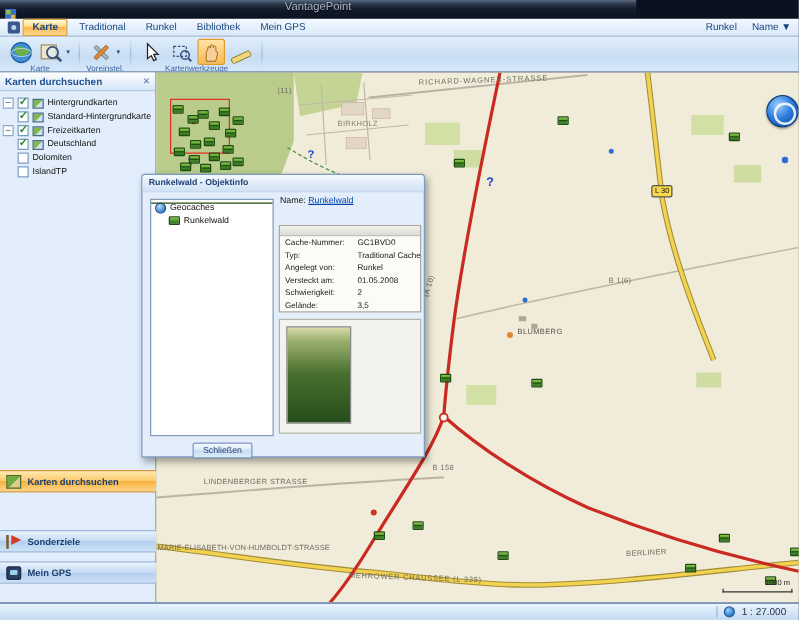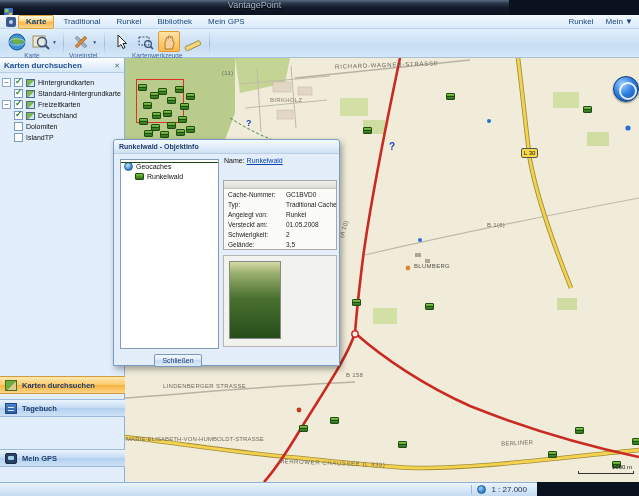--- a/index.html
+++ b/index.html
@@ -105,21 +105,21 @@
   .dtbl-row{display:flex;align-items:center;height:10px;font-size:6.5px;color:#222;padding-left:4px;white-space:nowrap;}
   .dtbl-row .dl{width:58px;flex:0 0 58px;}
   .dlg-photo-box{position:absolute;left:109px;top:115px;width:114px;height:92px;background:#f2f2ee;border:1px solid #b5b5ad;}
   .photo{position:absolute;left:5px;top:5px;width:52px;height:78px;border:1px solid #888;
     background:linear-gradient(#d8daa8 0%,#9cb070 14%,#49702f 48%,#274d1a 100%);}
   .dlg-close{position:absolute;left:40px;top:214px;width:48px;height:13px;font-size:7px;color:#1e3c78;
     font-family:"Liberation Sans",sans-serif;border:1px solid #7a96c2;border-radius:2px;
     background:linear-gradient(#f4f9fd,#dce9f6 45%,#c9dcf0 50%,#dcebf8);}
 
   
-  .statusbar{position:absolute;left:0;top:482px;width:537px;height:14px;
+  .statusbar{position:absolute;left:0;top:482px;width:639px;height:14px;
     background:linear-gradient(#eaf4fd,#c3daf1);border-top:1px solid #8fb0d8;
     display:flex;align-items:center;justify-content:flex-end;padding-right:10px;gap:5px;}
   .sb-sep{width:1px;height:9px;background:#9db9d9;}
   .sb-globe{width:9px;height:9px;border-radius:50%;background:radial-gradient(circle at 35% 30%,#9fd0ff,#3f8fd6 55%,#1d5a9a);border:1px solid #1d5a9a;}
   .sb-scale{font-size:8px;color:#24324a;}
 </style>
 </head>
 <body>
 
 <div class="app">
@@ -142,21 +142,21 @@
           <circle cx="5" cy="5" r="2" fill="#bcd2ea"></circle>
         </svg>
     </span>
     <div class="tab active">Karte</div>
     <div class="tab">Traditional</div>
     <div class="tab">Runkel</div>
     <div class="tab">Bibliothek</div>
     <div class="tab">Mein GPS</div>
     <div class="tabbar-right">
       <span>Runkel</span>
-      <span><span>Mein</span> <span class="caret">▼</span></span>
+      <span><span>Name</span> <span class="caret">▼</span></span>
     </div>
   </div>
 
   <div class="ribbon">
     <div class="rgroup">
       <div class="rtools">
         <div class="rbtn">
           <svg width="20" height="20">
               <circle cx="10" cy="10" r="8" fill="#3f8fd6" stroke="#1d5a9a"></circle>
               <path d="M4,7 Q8,4 12,6 T17,8 Q15,13 10,13 Q5,12 4,7Z" fill="#69b04a"></path>
@@ -255,23 +255,23 @@
         <div class="tree-row lvl1">
           <span class="cb"></span>
           <span>IslandTP</span>
         </div>
       </div>
 
       <div class="navbtn active" style="top:318px;">
         <span class="nav-icon ni-map"></span>
         <span>Karten durchsuchen</span>
       </div>
-      <div class="navbtn" style="top:341px;">
-        <span class="nav-icon ni-book"></span>
-        <span>Tagebuch</span>
+      <div class="navbtn" style="top:366px;">
+        <span class="nav-icon ni-flag"></span>
+        <span>Sonderziele</span>
       </div>
       <div class="navbtn" style="top:391px;">
         <span class="nav-icon ni-gps"></span>
         <span>Mein GPS</span>
       </div>
     </div>
 
     <div class="map">
       <svg class="map-svg" width="514" height="424" viewBox="0 0 514 424">
         <rect x="0" y="0" width="514" height="424" fill="#f1ecd9"></rect>

